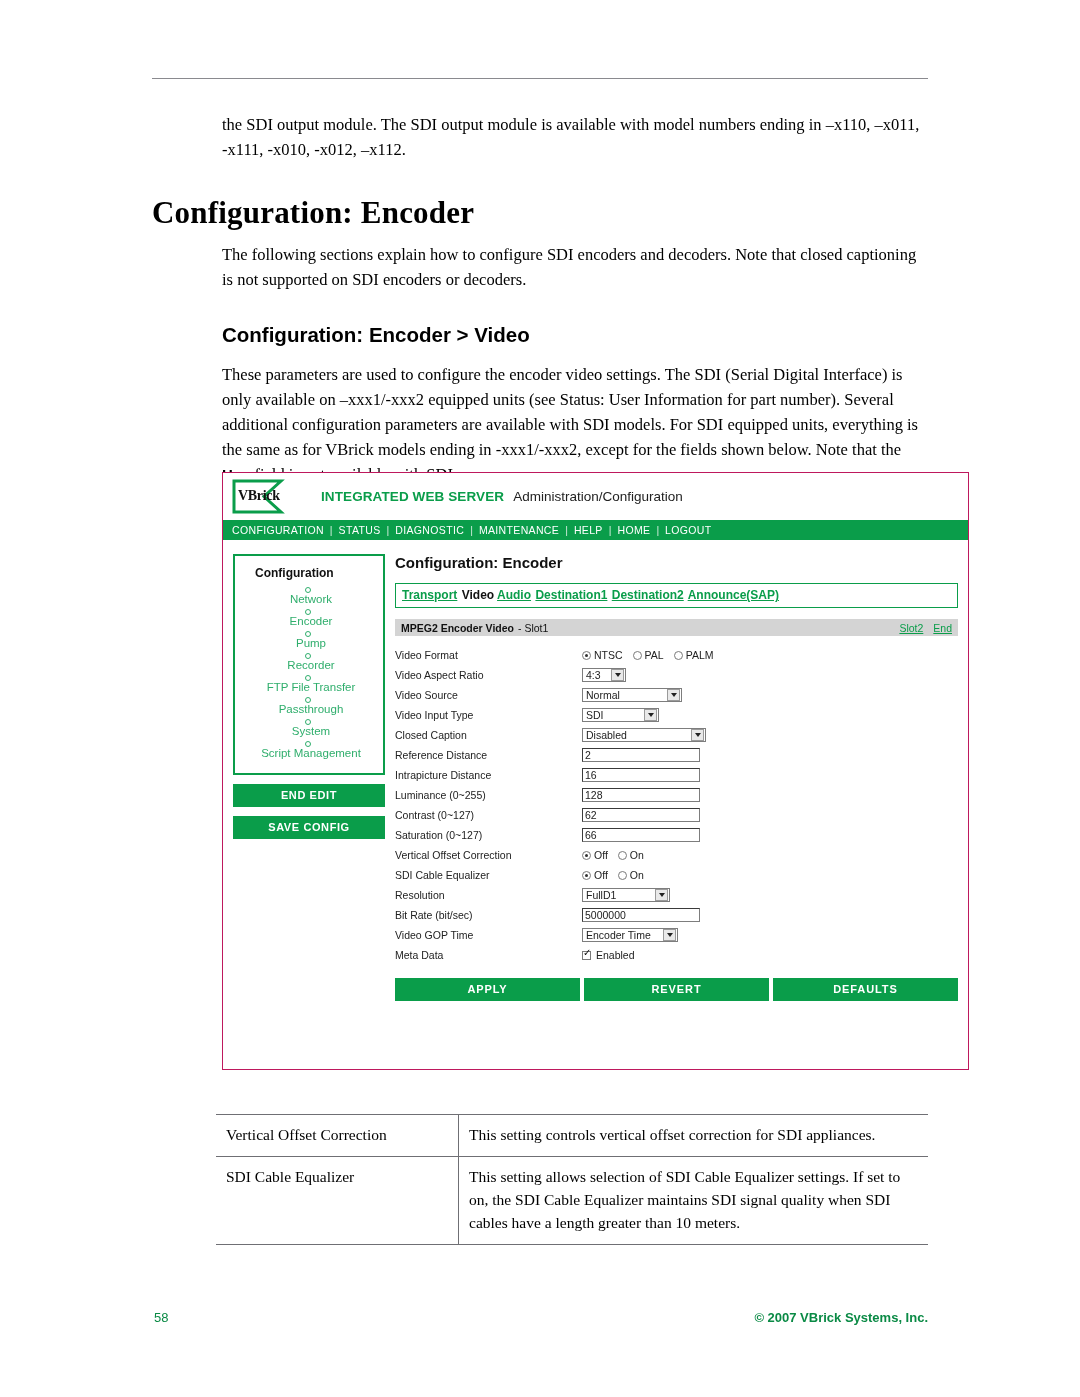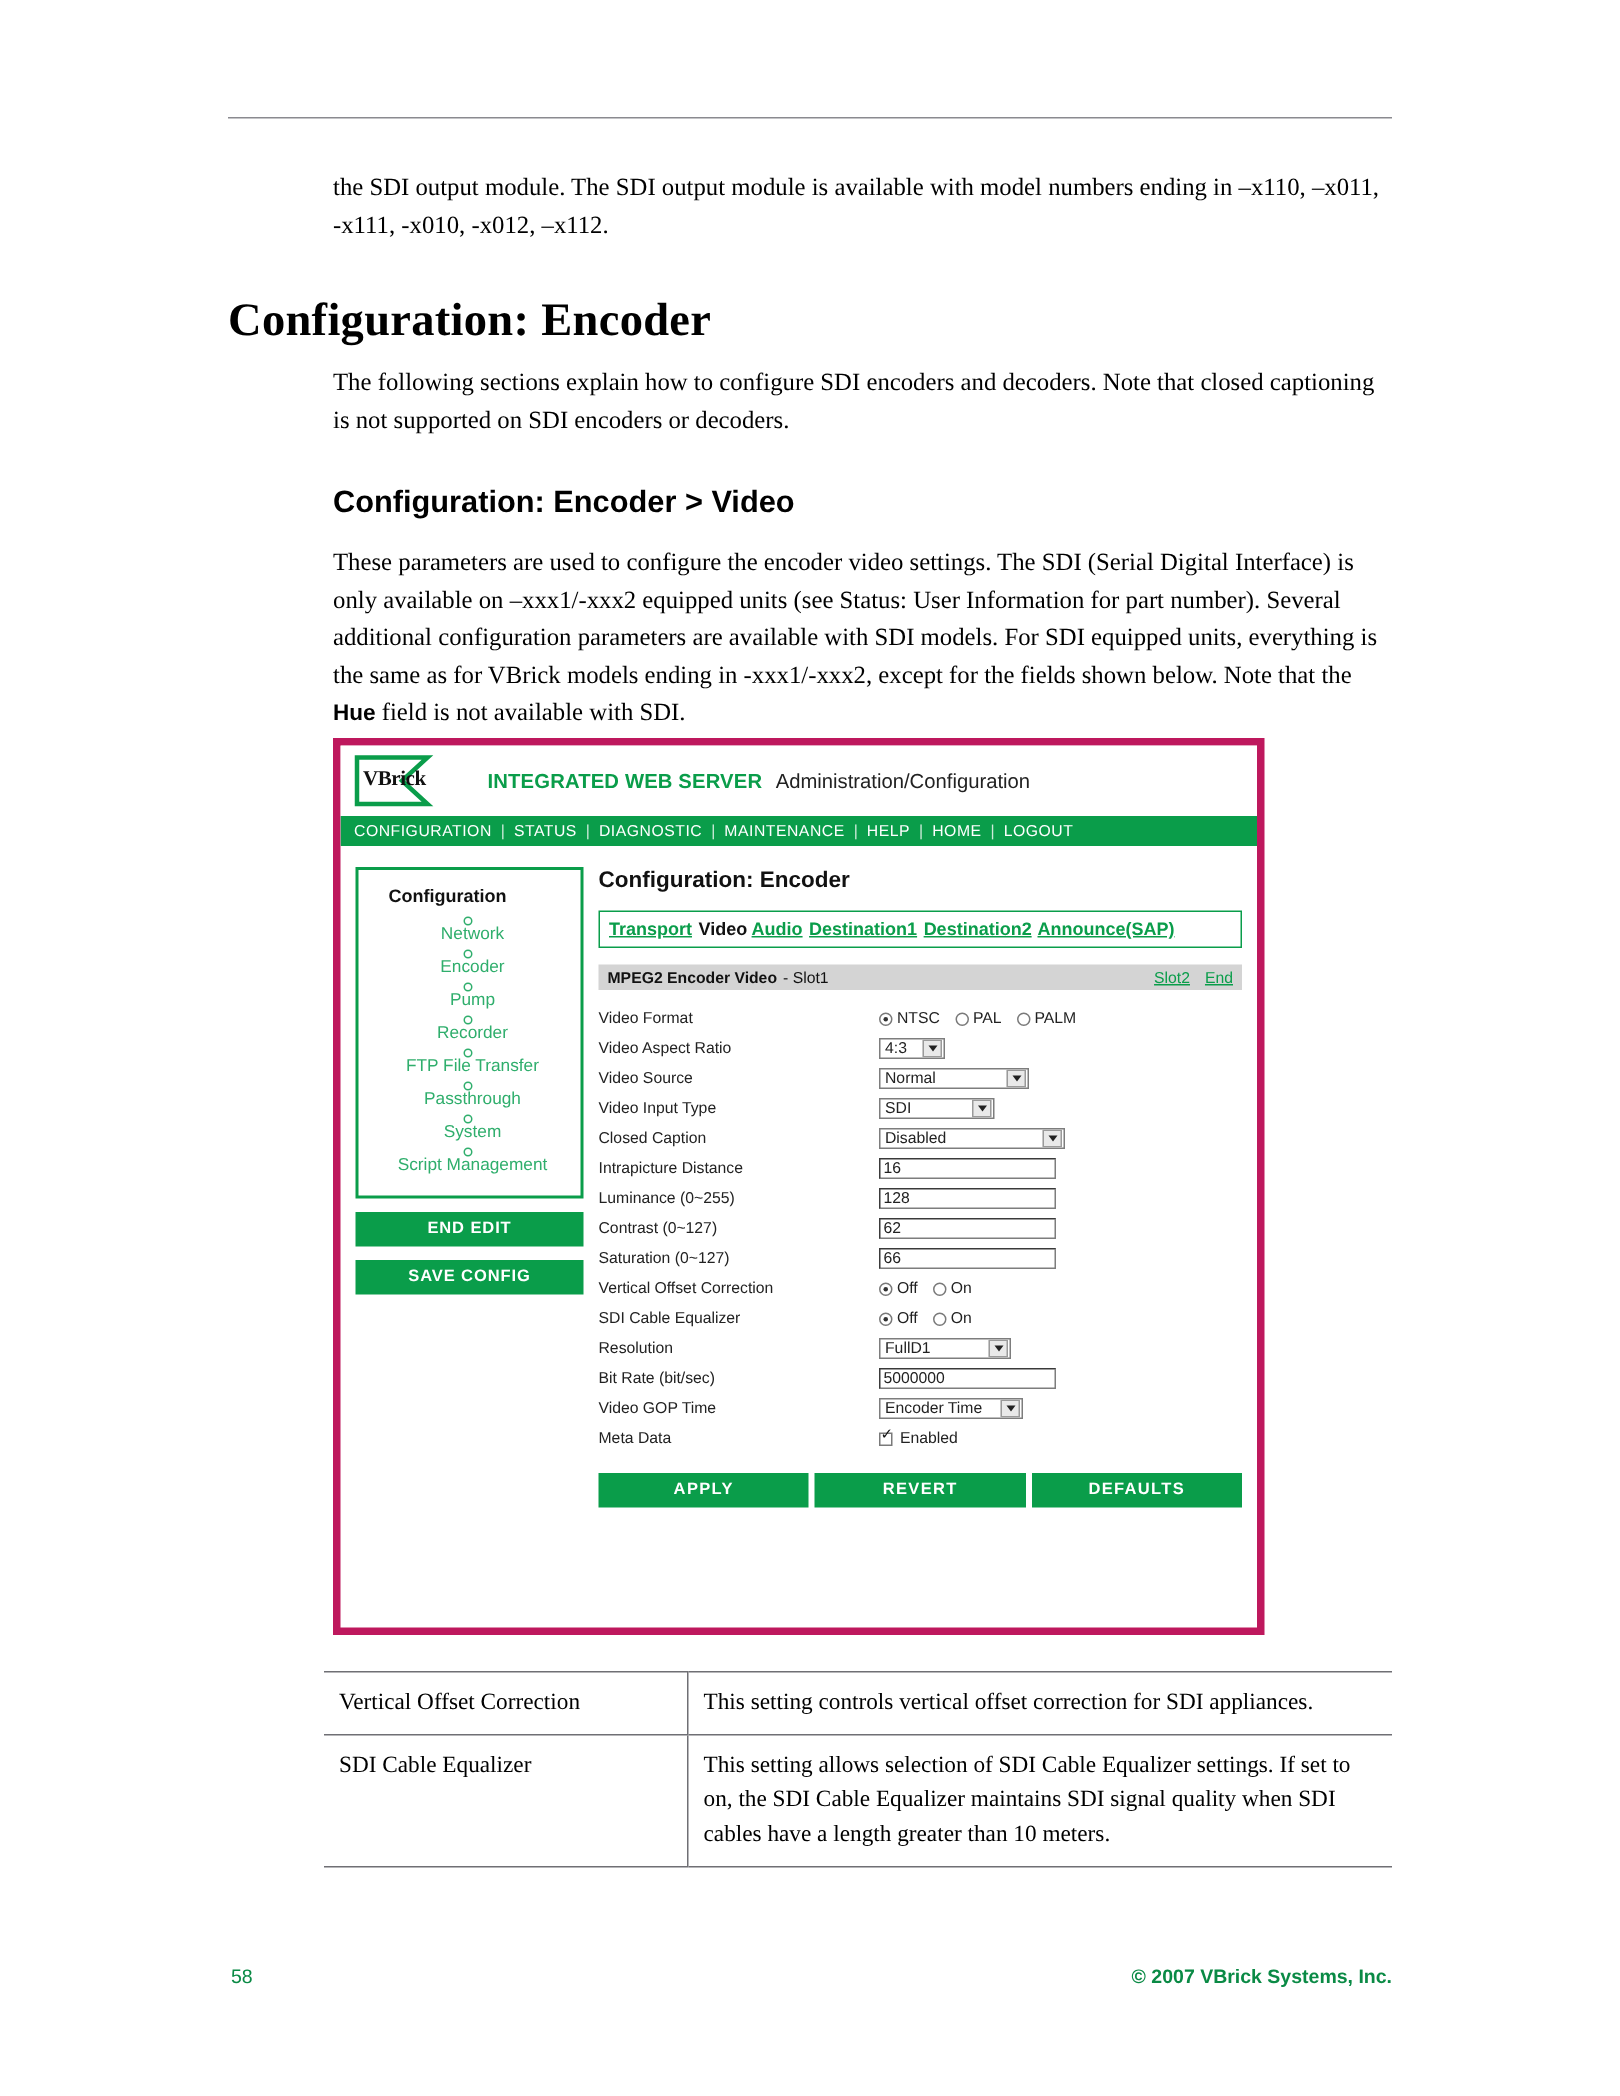--- a/index.html
+++ b/index.html
@@ -65,25 +65,25 @@
     color: #000;
   }
   .gap-after-h1 { height: 10px; }
   .gap-after-h2 { height: 14px; }
   .bold-inline { font-family: "Liberation Sans", sans-serif; font-weight: bold; font-size: 15px; }
 
   
   .shot {
     position: absolute;
     left: 222px;
-    top: 492px;
-    width: 621px;
+    top: 472px;
+    width: 747px;
     height: 598px;
     background: #ffffff;
-    border: 5px solid #be185d;
+    border: 1px solid #be185d;
     box-sizing: border-box;
     font-family: "Liberation Sans", sans-serif;
     overflow: hidden;
   }
   .shot-header {
     height: 47px;
     display: flex;
     align-items: center;
     background: #fff;
     padding-left: 8px;
@@ -588,20 +588,26 @@
             <div class="fctl">
               <div class="sel" style="width:124px">
                 <span class="sel-val">Disabled</span>
                 <span class="arrow">
                     <i></i>
                   </span>
               </div>
             </div>
           </div>
 
+          <div class="frow">
+            <div class="flabel">Reference Distance</div>
+            <div class="fctl">
+              <div class="txt" style="width:118px">2</div>
+            </div>
+          </div>
 
           <div class="frow">
             <div class="flabel">Intrapicture Distance</div>
             <div class="fctl">
               <div class="txt" style="width:118px">16</div>
             </div>
           </div>
 
           <div class="frow">
             <div class="flabel">Luminance (0~255)</div>

